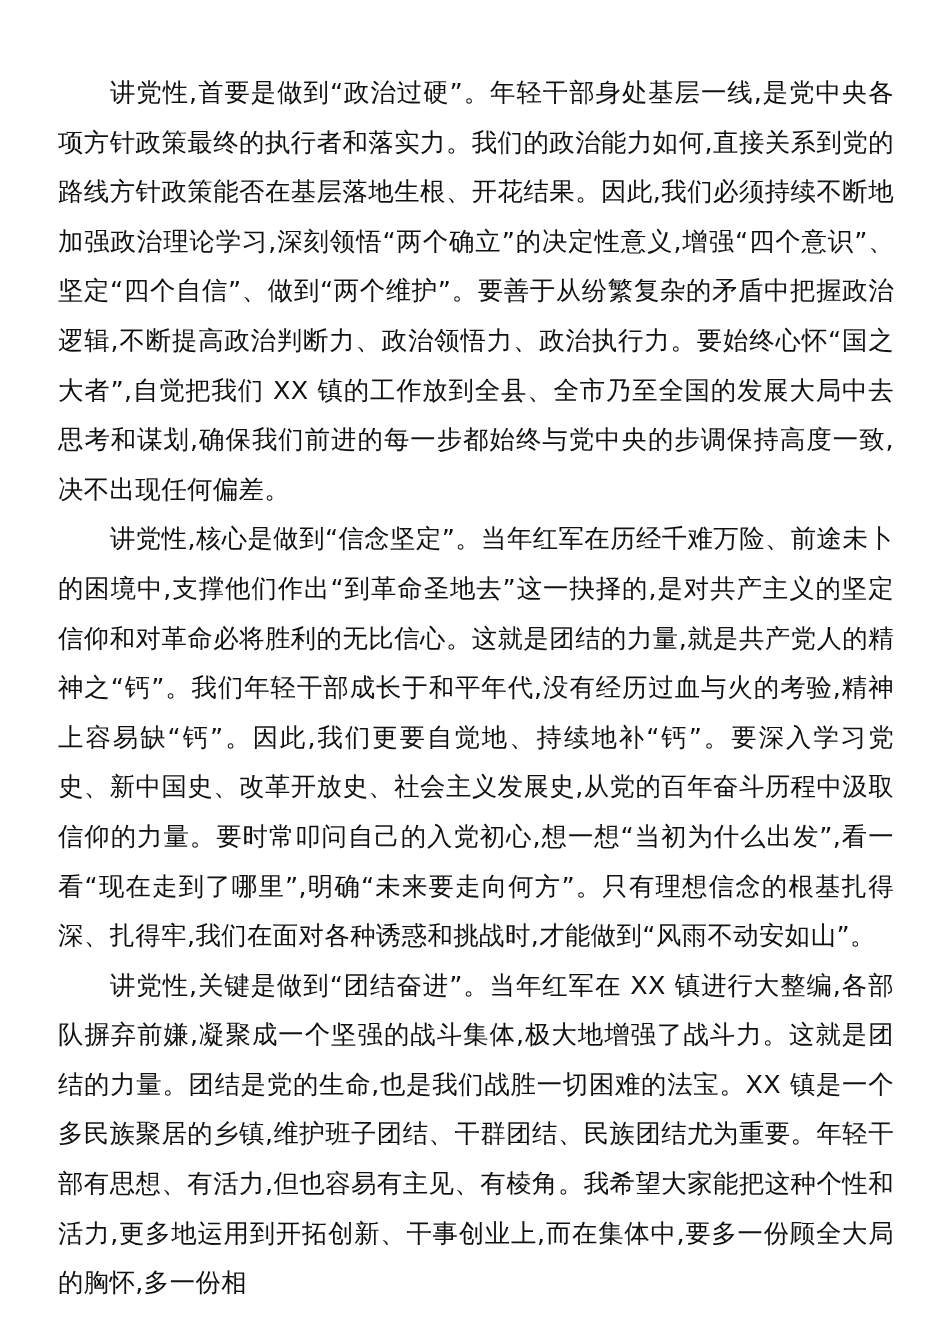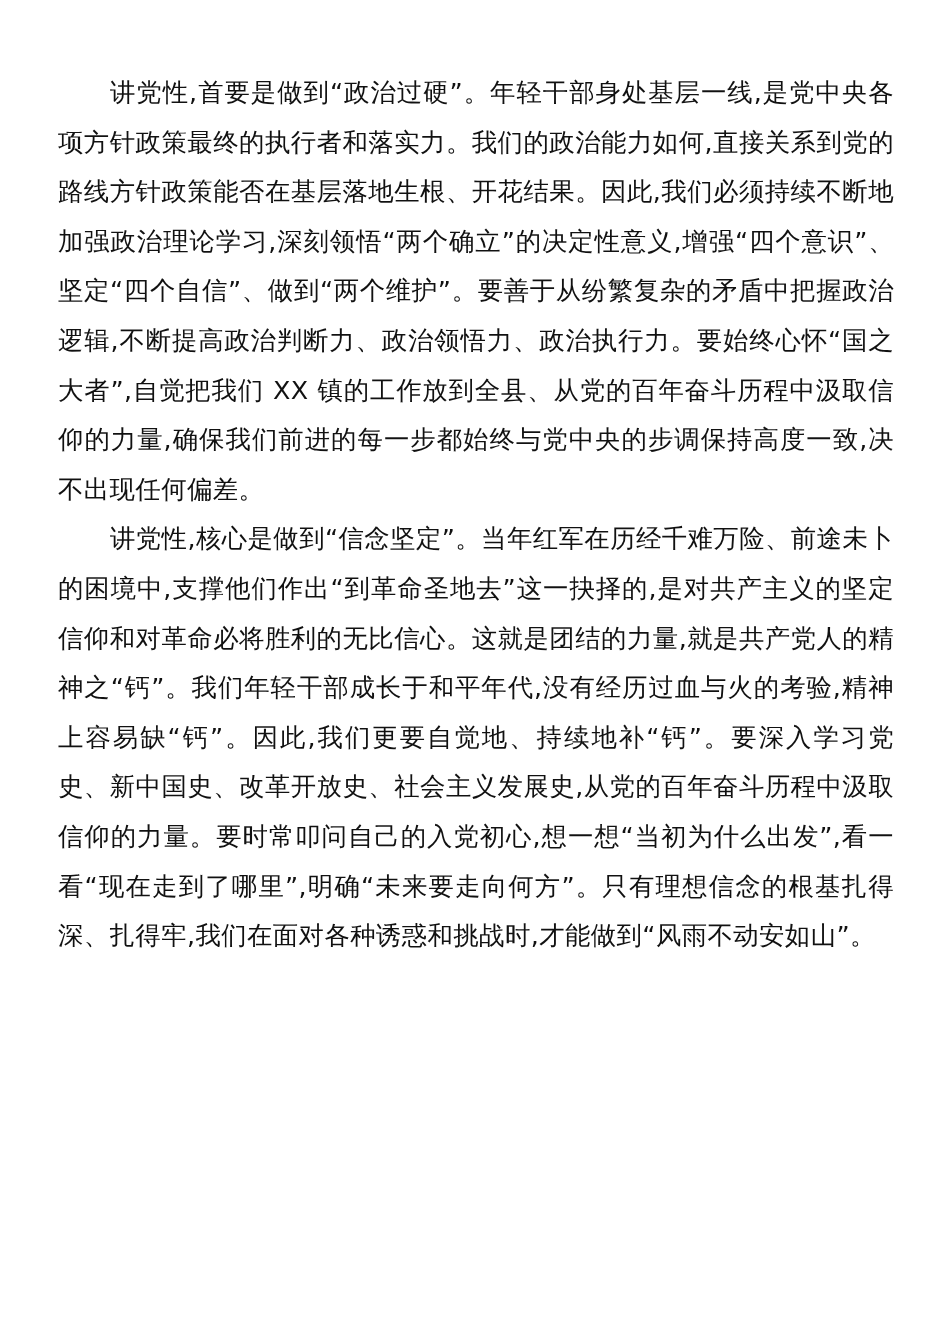--- a/index.html
+++ b/index.html
@@ -20,15 +20,16 @@
       text-align: justify;
       text-align-last: left;
       letter-spacing: 0.4px;
       word-break: break-all;
     }
   </style>
 </head>
 <body>
 
 <div class="page">
-  <p class="para">讲党性,首要是做到“政治过硬”。年轻干部身处基层一线,是党中央各项方针政策最终的执行者和落实力。我们的政治能力如何,直接关系到党的路线方针政策能否在基层落地生根、开花结果。因此,我们必须持续不断地加强政治理论学习,深刻领悟“两个确立”的决定性意义,增强“四个意识”、坚定“四个自信”、做到“两个维护”。要善于从纷繁复杂的矛盾中把握政治逻辑,不断提高政治判断力、政治领悟力、政治执行力。要始终心怀“国之大者”,自觉把我们 XX 镇的工作放到全县、从党的百年奋斗历程中汲取信仰的力量,确保我们前进的每一步都始终与党中央的步调保持高度一致,决不出现任何偏差。</p>
+  <p class="para">讲党性,首要是做到“政治过硬”。年轻干部身处基层一线,是党中央各项方针政策最终的执行者和落实力。我们的政治能力如何,直接关系到党的路线方针政策能否在基层落地生根、开花结果。因此,我们必须持续不断地加强政治理论学习,深刻领悟“两个确立”的决定性意义,增强“四个意识”、坚定“四个自信”、做到“两个维护”。要善于从纷繁复杂的矛盾中把握政治逻辑,不断提高政治判断力、政治领悟力、政治执行力。要始终心怀“国之大者”,自觉把我们 XX 镇的工作放到全县、全市乃至全国的发展大局中去思考和谋划,确保我们前进的每一步都始终与党中央的步调保持高度一致,决不出现任何偏差。</p>
   <p class="para">讲党性,核心是做到“信念坚定”。当年红军在历经千难万险、前途未卜的困境中,支撑他们作出“到革命圣地去”这一抉择的,是对共产主义的坚定信仰和对革命必将胜利的无比信心。这就是团结的力量,就是共产党人的精神之“钙”。我们年轻干部成长于和平年代,没有经历过血与火的考验,精神上容易缺“钙”。因此,我们更要自觉地、持续地补“钙”。要深入学习党史、新中国史、改革开放史、社会主义发展史,从党的百年奋斗历程中汲取信仰的力量。要时常叩问自己的入党初心,想一想“当初为什么出发”,看一看“现在走到了哪里”,明确“未来要走向何方”。只有理想信念的根基扎得深、扎得牢,我们在面对各种诱惑和挑战时,才能做到“风雨不动安如山”。</p>
+  <p class="para">讲党性,关键是做到“团结奋进”。当年红军在 XX 镇进行大整编,各部队摒弃前嫌,凝聚成一个坚强的战斗集体,极大地增强了战斗力。这就是团结的力量。团结是党的生命,也是我们战胜一切困难的法宝。XX 镇是一个多民族聚居的乡镇,维护班子团结、干群团结、民族团结尤为重要。年轻干部有思想、有活力,但也容易有主见、有棱角。我希望大家能把这种个性和活力,更多地运用到开拓创新、干事创业上,而在集体中,要多一份顾全大局的胸怀,多一份相</p>
 </div>
 
 </body></html>

